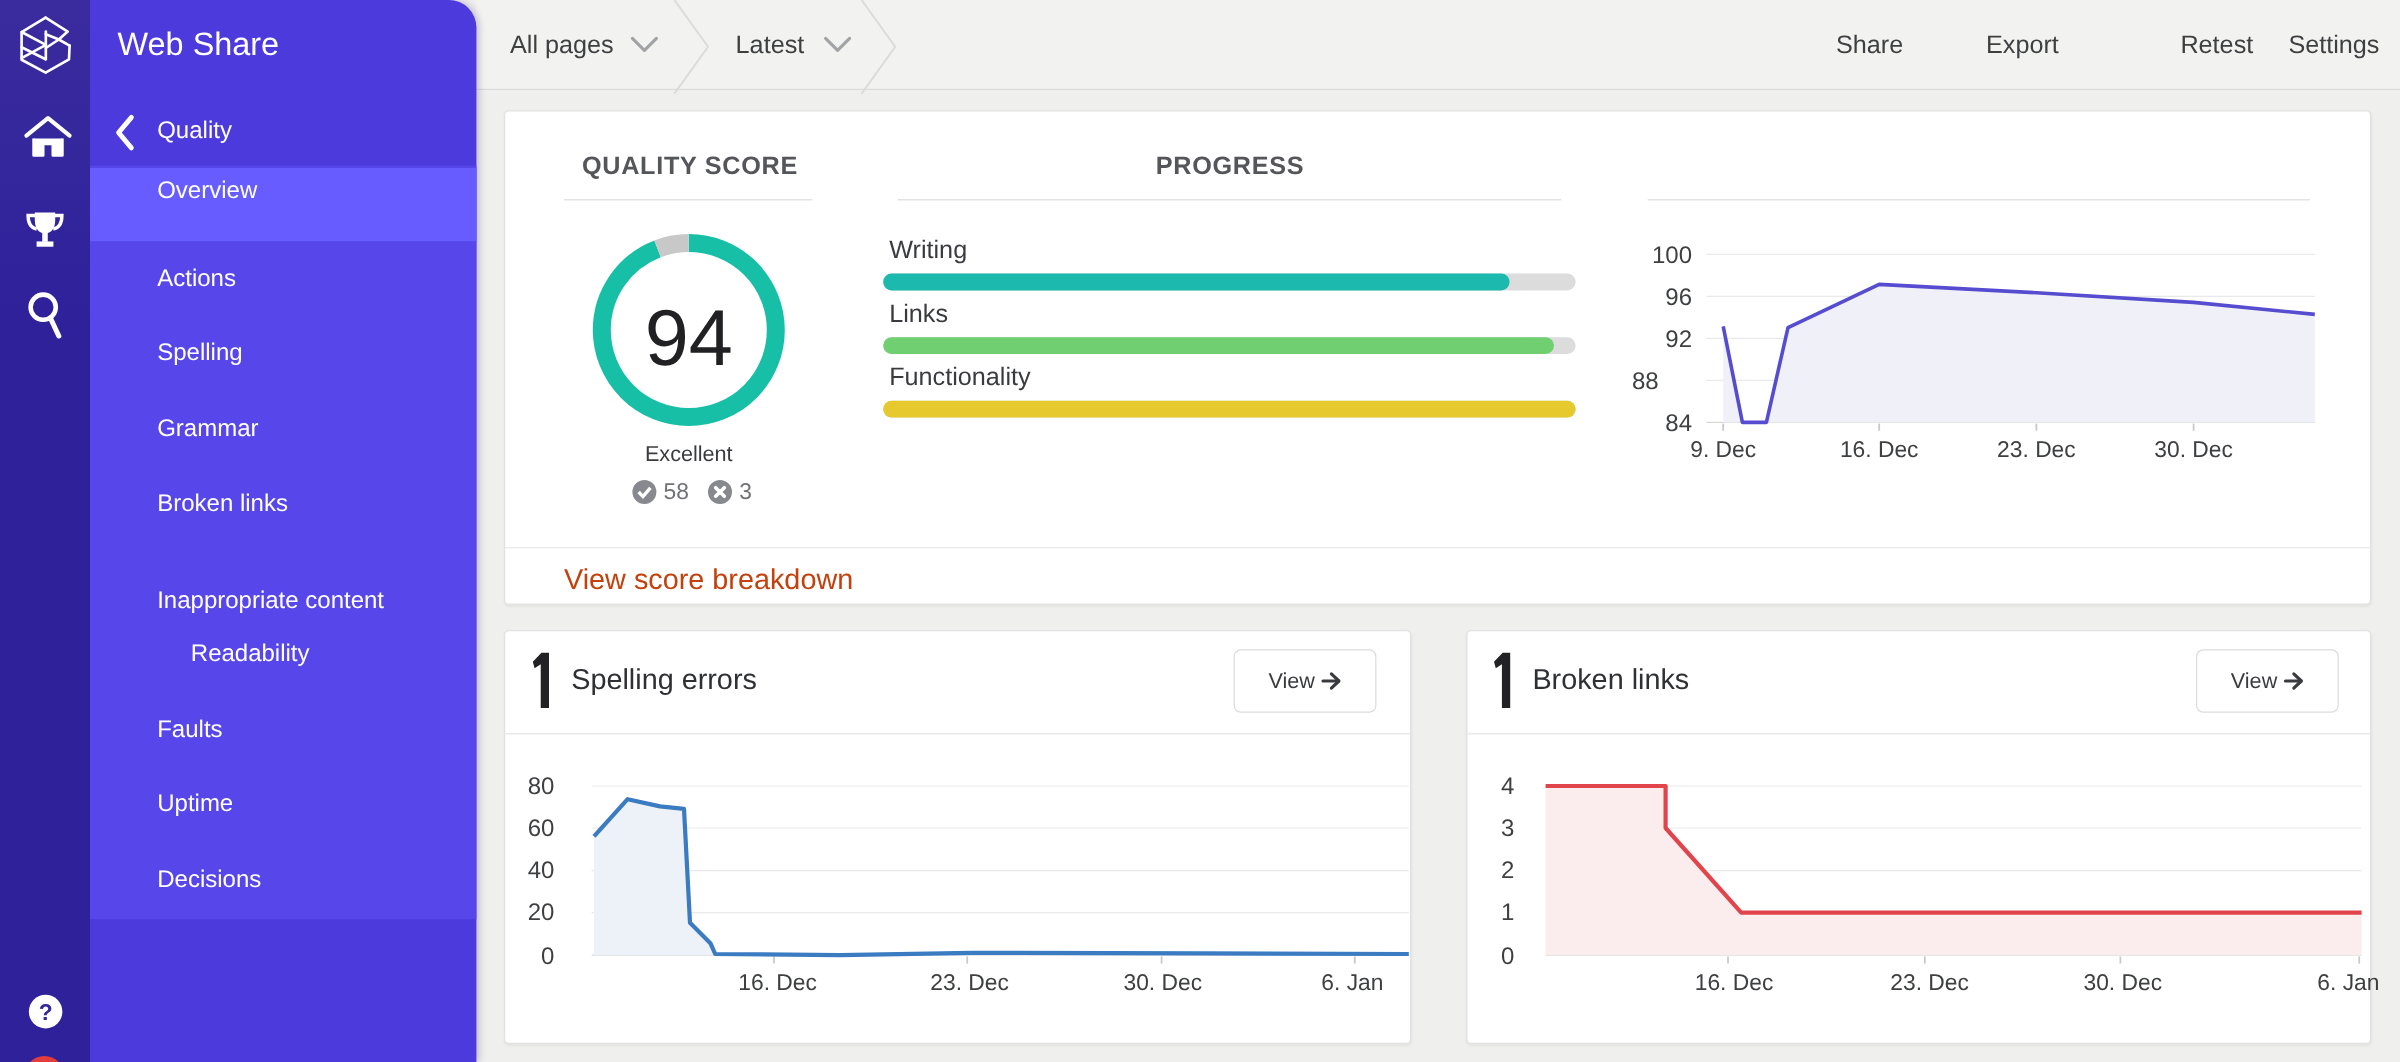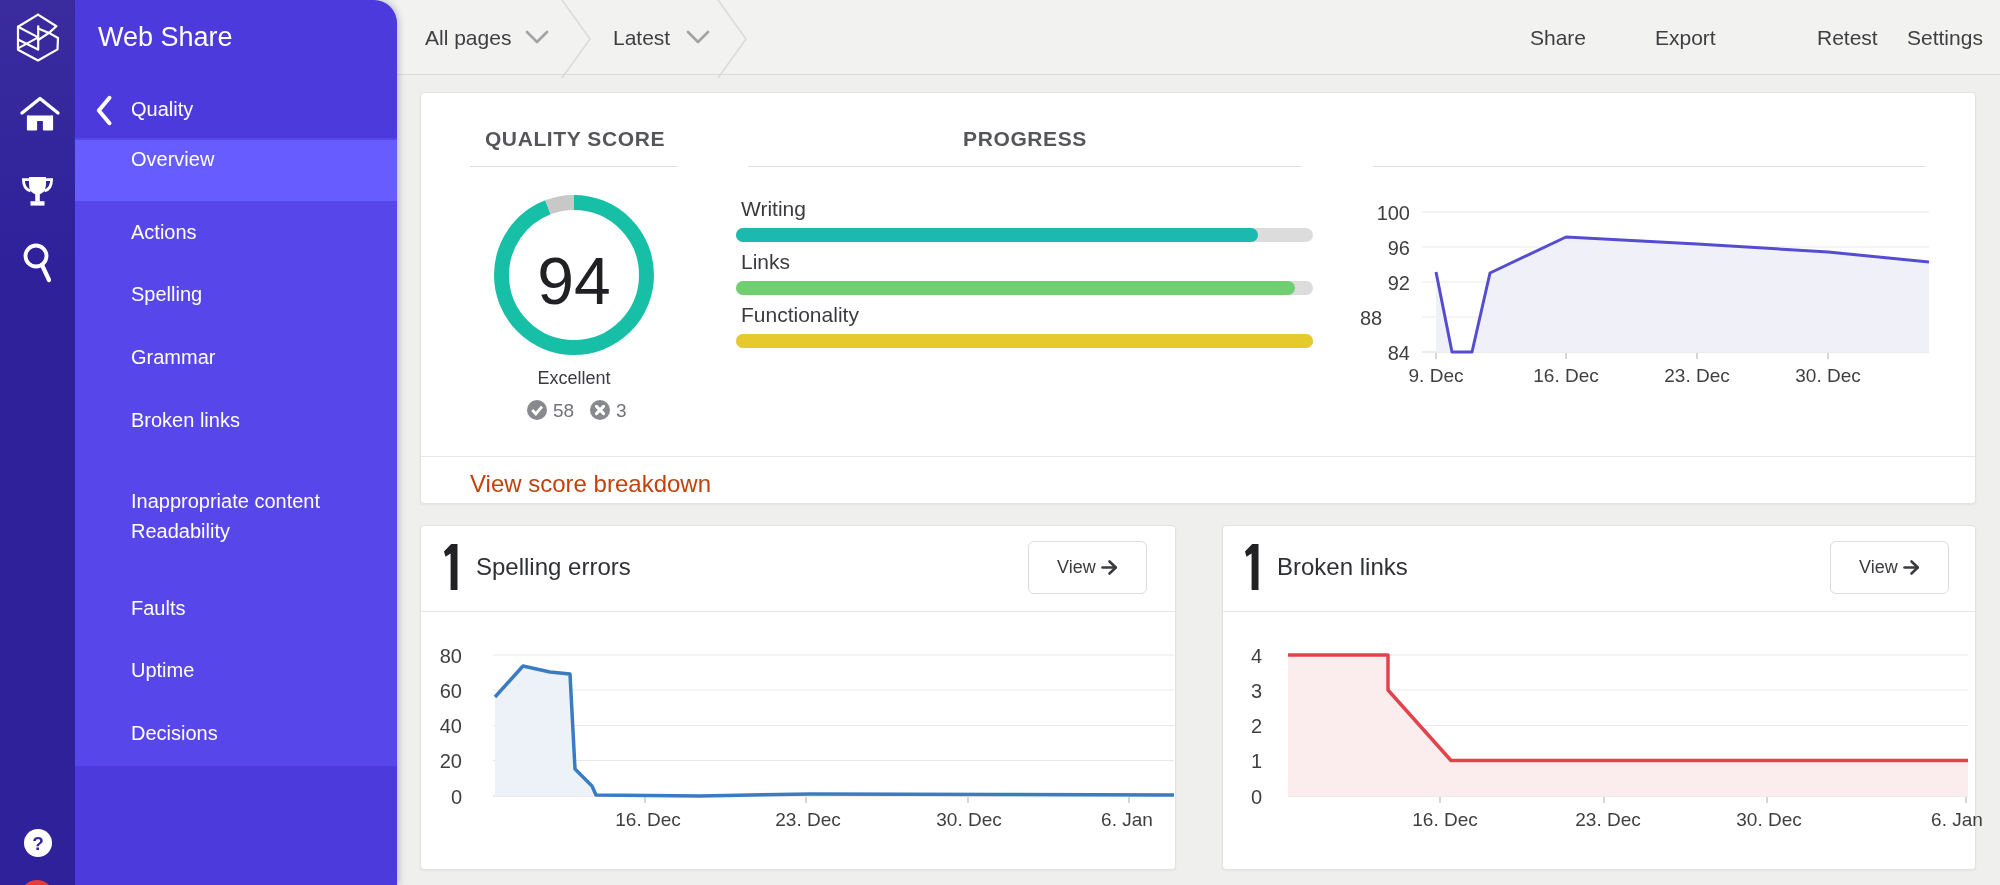--- a/index.html
+++ b/index.html
@@ -207,21 +207,21 @@
   <svg class="abs" style="left:96px;top:96px;z-index:6;" width="16" height="30">
     <polyline points="13.5,1.8 2.8,14.5 13.5,27.2" fill="none" stroke="#fff" stroke-width="4" stroke-linecap="round" stroke-linejoin="round"></polyline>
   </svg>
   <div class="abs nav2txt" id="quality">Quality</div>
   <div class="abs nav2txt mitem" style="top:148px;">Overview</div>
   <div class="abs nav2txt mitem" style="top:221px;">Actions</div>
   <div class="abs nav2txt mitem" style="top:283px;">Spelling</div>
   <div class="abs nav2txt mitem" style="top:346px;">Grammar</div>
   <div class="abs nav2txt mitem" style="top:409px;">Broken links</div>
   <div class="abs nav2txt mitem" style="top:490px;">Inappropriate content</div>
-  <div class="abs nav2txt mitem" style="top:520px;">Readability</div>
+  <div class="abs nav2txt mitem" style="top:534px;margin-left:28px;">Readability</div>
   <div class="abs nav2txt mitem" style="top:597px;">Faults</div>
   <div class="abs nav2txt mitem" style="top:659px;">Uptime</div>
   <div class="abs nav2txt mitem" style="top:722px;">Decisions</div>
 
   <svg class="abs" style="left:15px;top:8px;z-index:6;" width="46" height="54" viewBox="0 0 46 54">
     <g fill="none" stroke="#fff" stroke-width="2.2" stroke-linejoin="round" stroke-linecap="round">
       <path d="M23,6.6 L3,18.7 L3,41.8 L23,52.5 L42.5,41.4 L43,30"></path>
       <path d="M23,6.6 L41.4,18.3 L34,24.9 L43,30"></path>
       <path d="M3,18.7 L23.2,29.4 L3,40.4"></path>
       <path d="M3,31.4 L23,41.4"></path>

